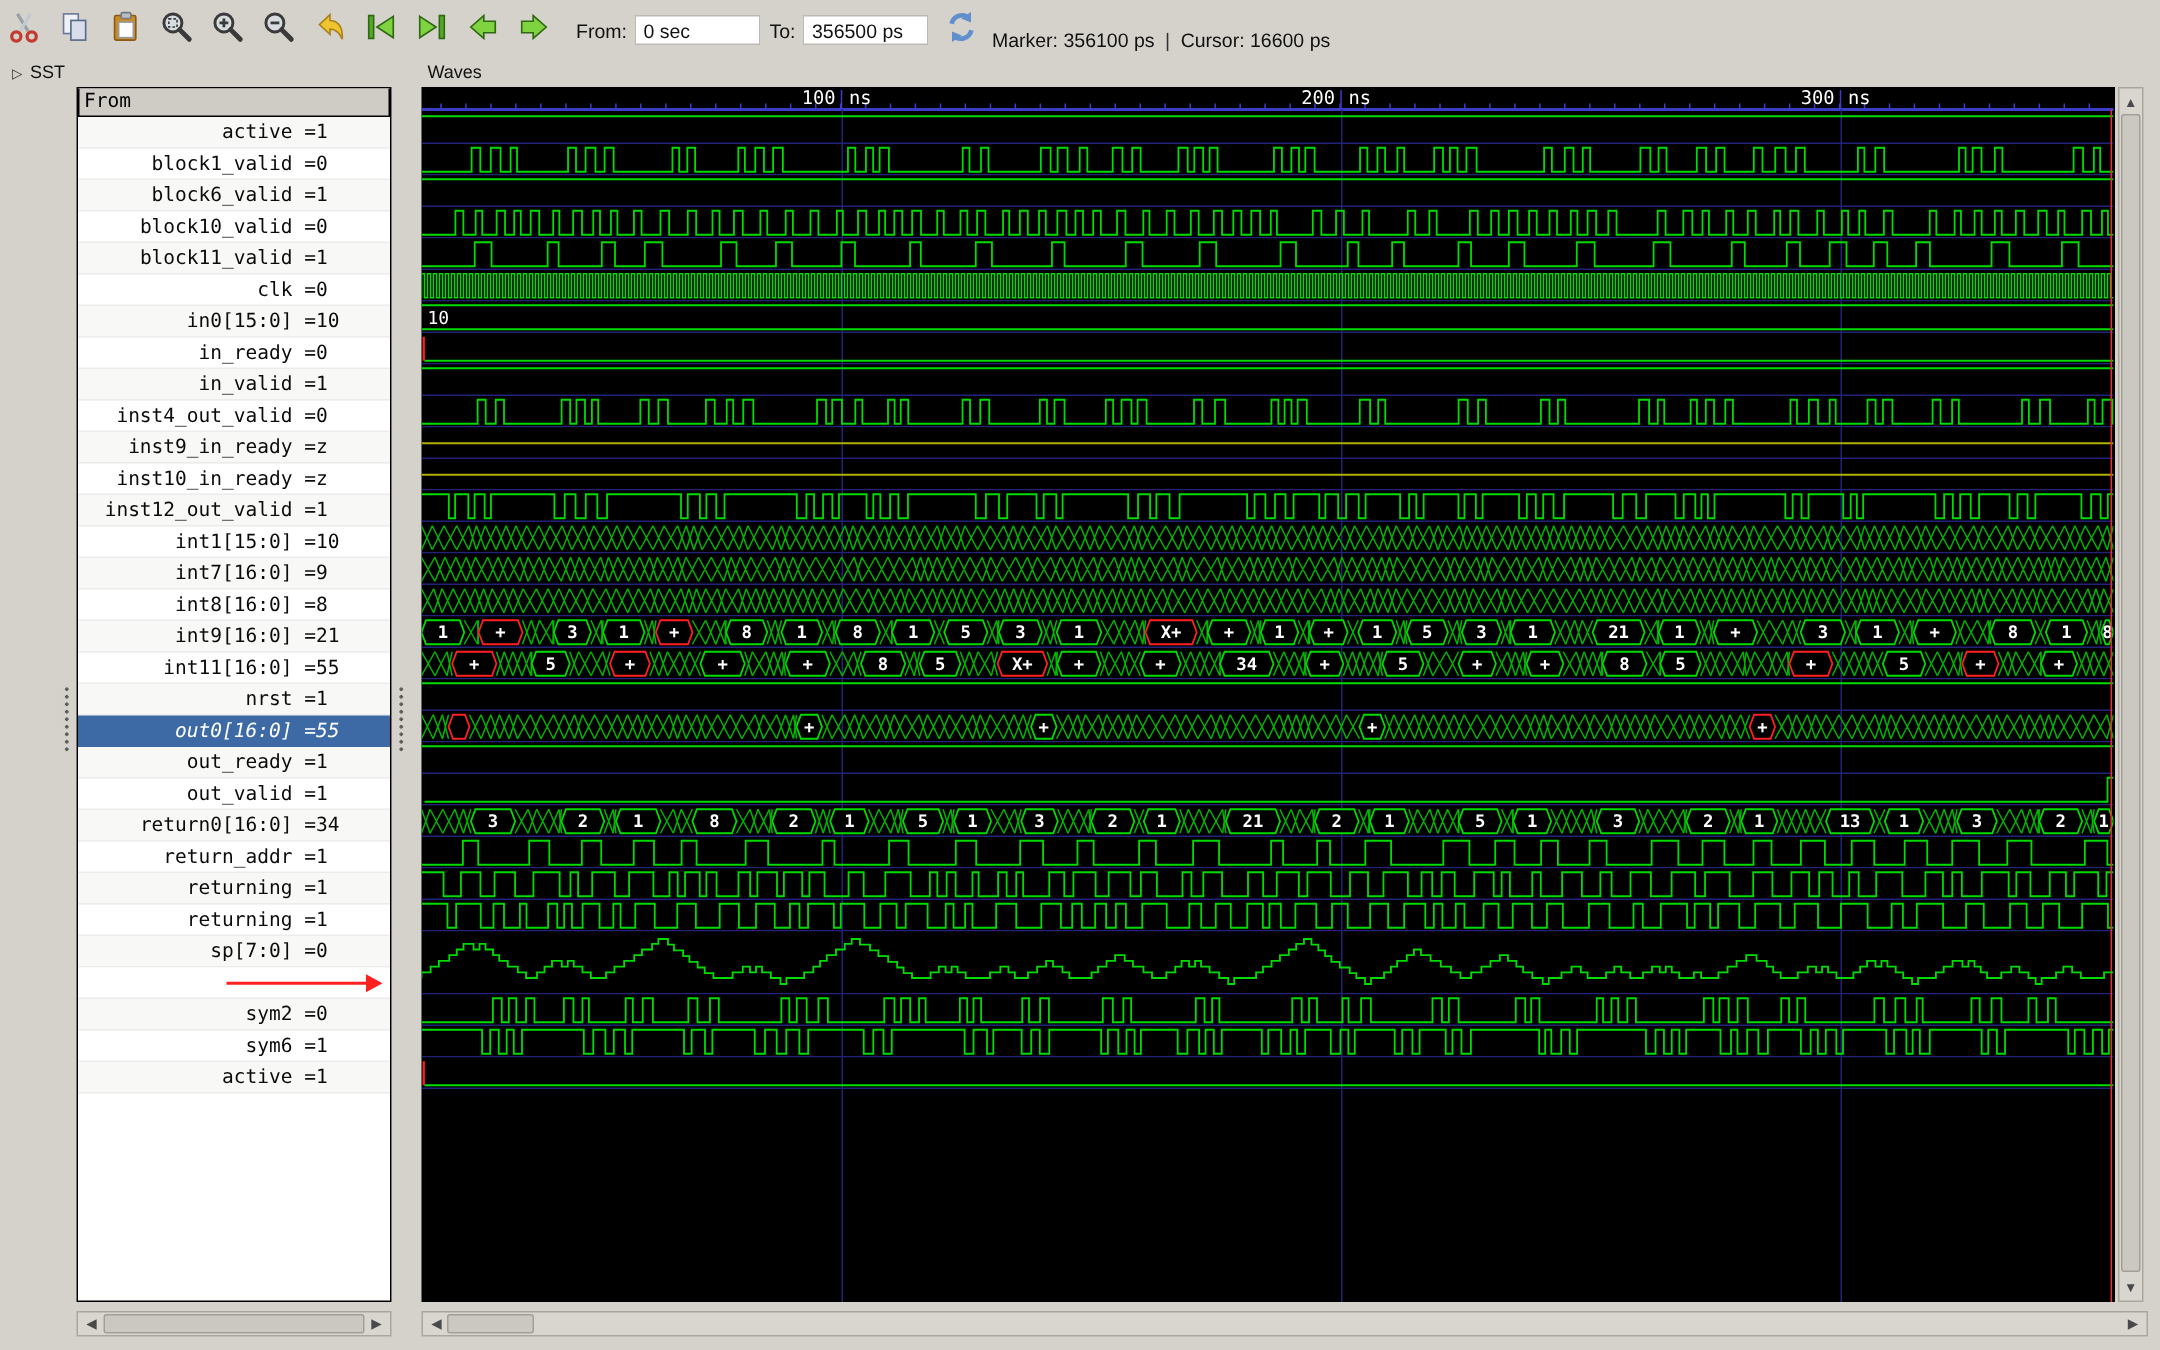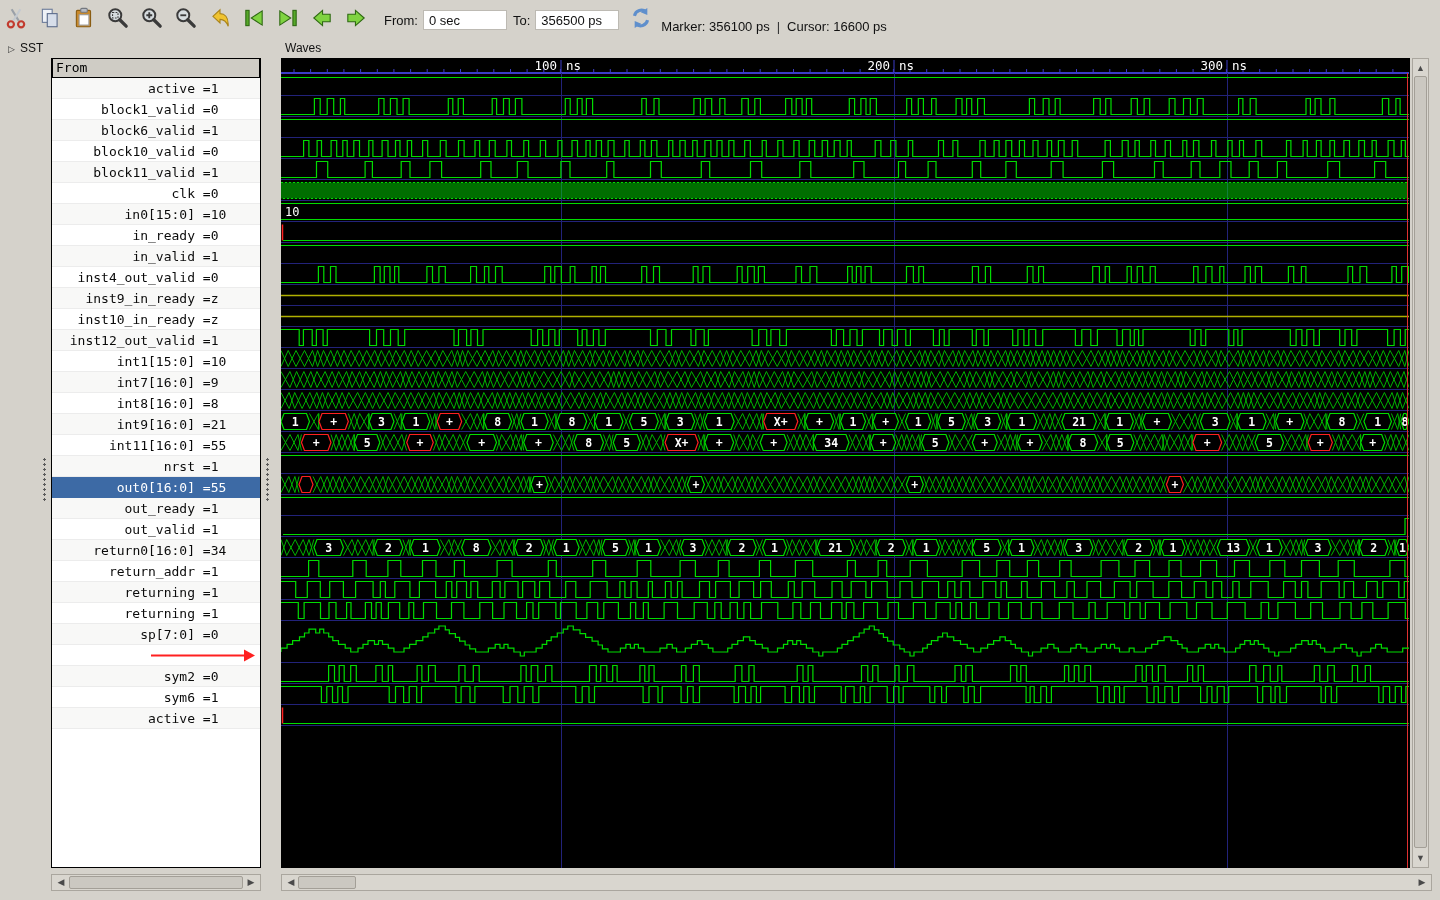--- a/index.html
+++ b/index.html
@@ -29,21 +29,21 @@
   
   #signals-panel { position:absolute; left:51px; top:58px; width:210px; height:810px;
                    background:#fff; border:1px solid #000; }
   #time-header { height:19px; background:#cfccc5; border:1px solid #000; border-top:none;
                  margin:-0px; font-family:"DejaVu Sans Mono",monospace; font-size:13px;
                  line-height:18px; padding-left:3px; color:#000; }
   .sig-row { height:21px; line-height:21px; font-family:"DejaVu Sans Mono",monospace;
              font-size:13px; color:#0b0b0b; white-space:nowrap; padding-left:2px;
              border-bottom:1px solid #ececec; }
   .sig-row:nth-child(odd) { background:#f8f8f7; }
-  .sig-row.selected { background:#3d6aa5; color:#fff; border-bottom-color:#3d6aa5; }
+  .sig-row.selected { background:#3d6aa5; color:#fff; border-bottom-color:#3d6aa5;font-style:italic; }
   .sig-name { display:inline-block; width:141px; text-align:right; }
   .arrow-row { position:relative; height:21px; border-bottom:1px solid #ececec; background:#fff; }
 
   .handle { position:absolute; width:6px; height:46px; top:456px;
             background-image:radial-gradient(#5a5a5a 1px, transparent 1.2px);
             background-size:5px 5px; background-position:1px 1px; }
   #handle-left { left:41px; }
   #handle-right { left:264px; }
 
   

